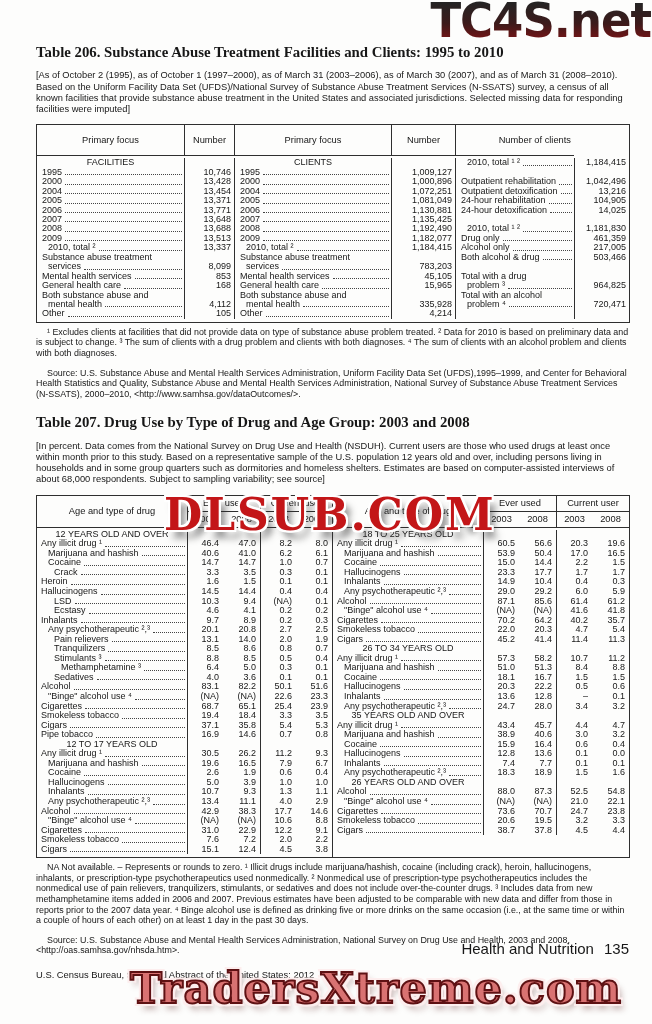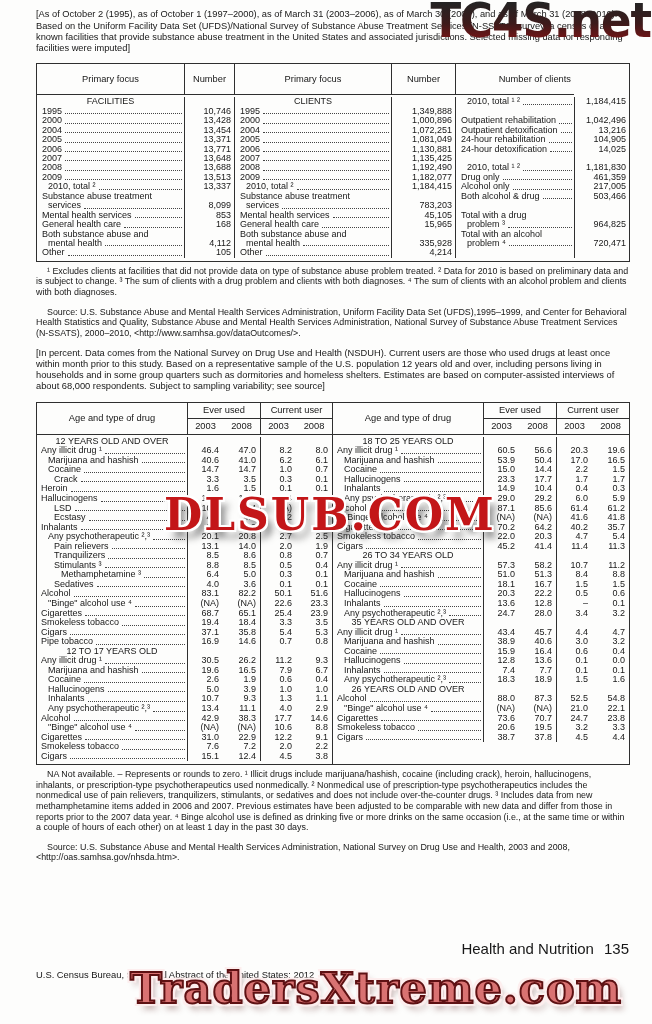--- a/index.html
+++ b/index.html
@@ -64,20 +64,21 @@
   #wm-bot{position:absolute;top:963px;left:130px;font-family:"DejaVu Serif",serif;font-weight:bold;
           font-size:43px;letter-spacing:1px;color:var(--wm-pink);
           -webkit-text-stroke:2px #5e1113;
           text-shadow:-3px -3px 0 #fdeeee,3px -3px 0 #fdeeee,-3px 3px 0 #fdeeee,3px 3px 1px #fdeeee,4px 6px 6px rgba(80,20,20,.35)}
 </style>
 </head>
 <body>
 
 <div class="content">
 
+  <h1 class="t-title" id="title206">Table 206. Substance Abuse Treatment Facilities and Clients: 1995 to 2010</h1>
   <p class="note">[As of October 2 (1995), as of October 1 (1997–2000), as of March 31 (2003–2006), as of March 30 (2007), and as of March 31 (2008–2010). Based on the Uniform Facility Data Set (UFDS)/National Survey of Substance Abuse Treatment Services (N-SSATS) survey, a census of all known facilities that provide substance abuse treatment in the United States and associated jurisdictions. Selected missing data for responding facilities were imputed]</p>
 
   <div class="t206box">
     <div class="h206">
       <div class="h206c">Primary focus</div>
       <div class="h206c vb">Number</div>
       <div class="h206c vb">Primary focus</div>
       <div class="h206c vb">Number</div>
       <div class="h206c vb right">Number of clients</div>
     </div>
@@ -93,21 +94,21 @@
         <div class="c206 num vb b">1,184,415</div>
         <div class="c206 lab">
           <span>1995</span>
           <span class="dots"></span>
         </div>
         <div class="c206 num vb">10,746</div>
         <div class="c206 lab vb">
           <span>1995</span>
           <span class="dots"></span>
         </div>
-        <div class="c206 num vb">1,349,888</div>
+        <div class="c206 num vb">1,009,127</div>
         <div class="c206 lab vb"></div>
         <div class="c206 num vb"></div>
         <div class="c206 lab">
           <span>2000</span>
           <span class="dots"></span>
         </div>
         <div class="c206 num vb">13,428</div>
         <div class="c206 lab vb">
           <span>2000</span>
           <span class="dots"></span>
@@ -312,20 +313,21 @@
         </div>
         <div class="c206 num vb">4,214</div>
         <div class="c206 lab vb"></div>
         <div class="c206 num vb"></div>
       </div>
   </div>
 
   <p class="fnote">¹ Excludes clients at facilities that did not provide data on type of substance abuse problem treated. ² Data for 2010 is based on preliminary data and is subject to change. ³ The sum of clients with a drug problem and clients with both diagnoses. ⁴ The sum of clients with an alcohol problem and clients with both diagnoses.</p>
   <p class="src">Source: U.S. Substance Abuse and Mental Health Services Administration, Uniform Facility Data Set (UFDS),1995–1999, and Center for Behavioral Health Statistics and Quality, Substance Abuse and Mental Health Services Administration, National Survey of Substance Abuse Treatment Services (N-SSATS), 2000–2010, &lt;http://www.samhsa.gov/dataOutcomes/&gt;.</p>
 
+  <h1 class="t-title" id="title207">Table 207. Drug Use by Type of Drug and Age Group: 2003 and 2008</h1>
   <p class="note">[In percent. Data comes from the National Survey on Drug Use and Health (NSDUH). Current users are those who used drugs at least once within month prior to this study. Based on a representative sample of the U.S. population 12 years old and over, including persons living in households and in some group quarters such as dormitories and homeless shelters. Estimates are based on computer-assisted interviews of about 68,000 respondents. Subject to sampling variability; see source]</p>
 
   <div class="t207box">
     <div class="half left">
       <div class="h207">
         <div class="hage">Age and type of drug</div>
         <div class="hgroup hg1">Ever used</div>
         <div class="hgroup hg2">Current user</div>
         <div class="hyear gb">2003</div>
         <div class="hyear">2008</div>

